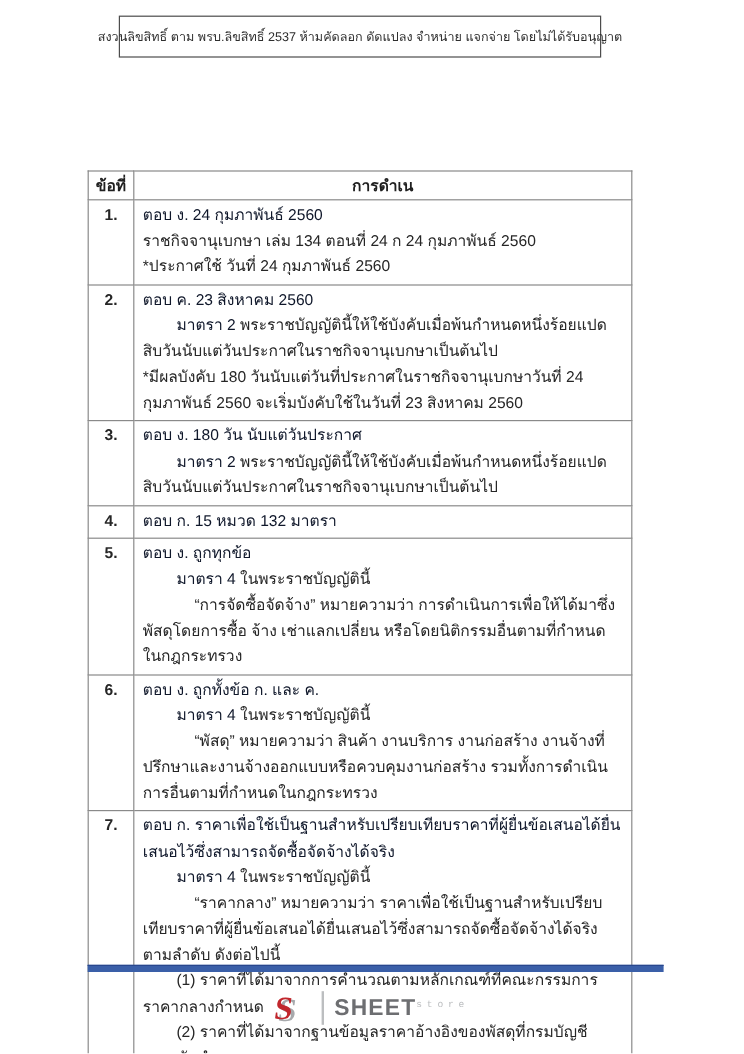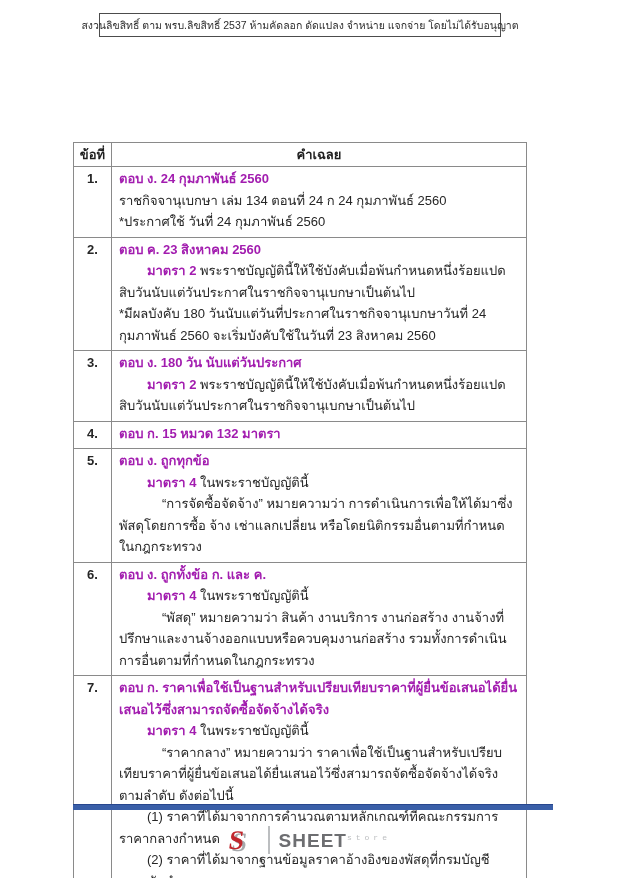--- a/index.html
+++ b/index.html
@@ -17,21 +17,21 @@
 
   
   .page-num-box{
     position:absolute;left:0;top:21px;width:90px;height:32px;background:#000;
     color:#fff;display:flex;align-items:center;justify-content:flex-end;
     padding-right:23px;font-size:12.5px;
   }
 
   
   .copyright-box{
-    position:absolute;left:99px;top:13px;width:402px;height:24px;
+    position:absolute;left:99px;top:13px;width:402px;height:35px;
     border:1.5px solid #4c4c4c;background:#fff;
     display:flex;align-items:center;justify-content:center;
     font-size:10.5px;color:#2e2e2e;white-space:nowrap;
   }
 
   
   .title-box{
     position:absolute;left:64px;top:73px;width:466px;min-height:52px;
     border:2.5px solid var(--accent-blue);border-radius:11px;background:#fff;
     padding:4px 14px 5px;text-align:center;font-weight:bold;
@@ -50,21 +50,21 @@
   }
   table.answers td{
     border:1px solid #8a8a8a;vertical-align:top;font-size:13px;
     line-height:21.5px;color:#262626;
   }
   td.num{text-align:center;font-weight:bold;padding:1px 2px;}
   td.ans{padding:1px 7px 4px;}
   td.ans p{margin:0;}
   td.ans p.ind1{text-indent:28px;}
   td.ans p.ind2{text-indent:43px;}
-  td.ans b{font-weight:bold;color:#a21caf;}
+  td.ans b{font-weight:normal;color:#0f172a;}
 
   
   .bottom-rule{
     position:absolute;left:73px;top:804px;width:480px;height:6px;
     background:var(--divider-blue);border-top:1.5px solid var(--divider-edge);
   }
 
   
   .footer-logo{
     position:absolute;left:0;top:818px;width:620px;height:44px;
@@ -94,21 +94,21 @@
 
 
   <table class="answers">
     <colgroup>
         <col class="c-no">
         <col>
       </colgroup>
     <thead>
       <tr>
         <th>ข้อที่</th>
-        <th>คำเฉลย</th>
+        <th>การดำเน</th>
       </tr>
     </thead>
     <tbody>
         <tr>
           <td class="num">1.</td>
           <td class="ans">
             <p class="ind0"><b>ตอบ ง. 24 กุมภาพันธ์ 2560</b></p>
             <p class="ind0"><span>ราชกิจจานุเบกษา เล่ม 134 ตอนที่ 24 ก 24 กุมภาพันธ์ 2560</span></p>
             <p class="ind0"><span>*ประกาศใช้ วันที่ 24 กุมภาพันธ์ 2560</span></p>
           </td>

